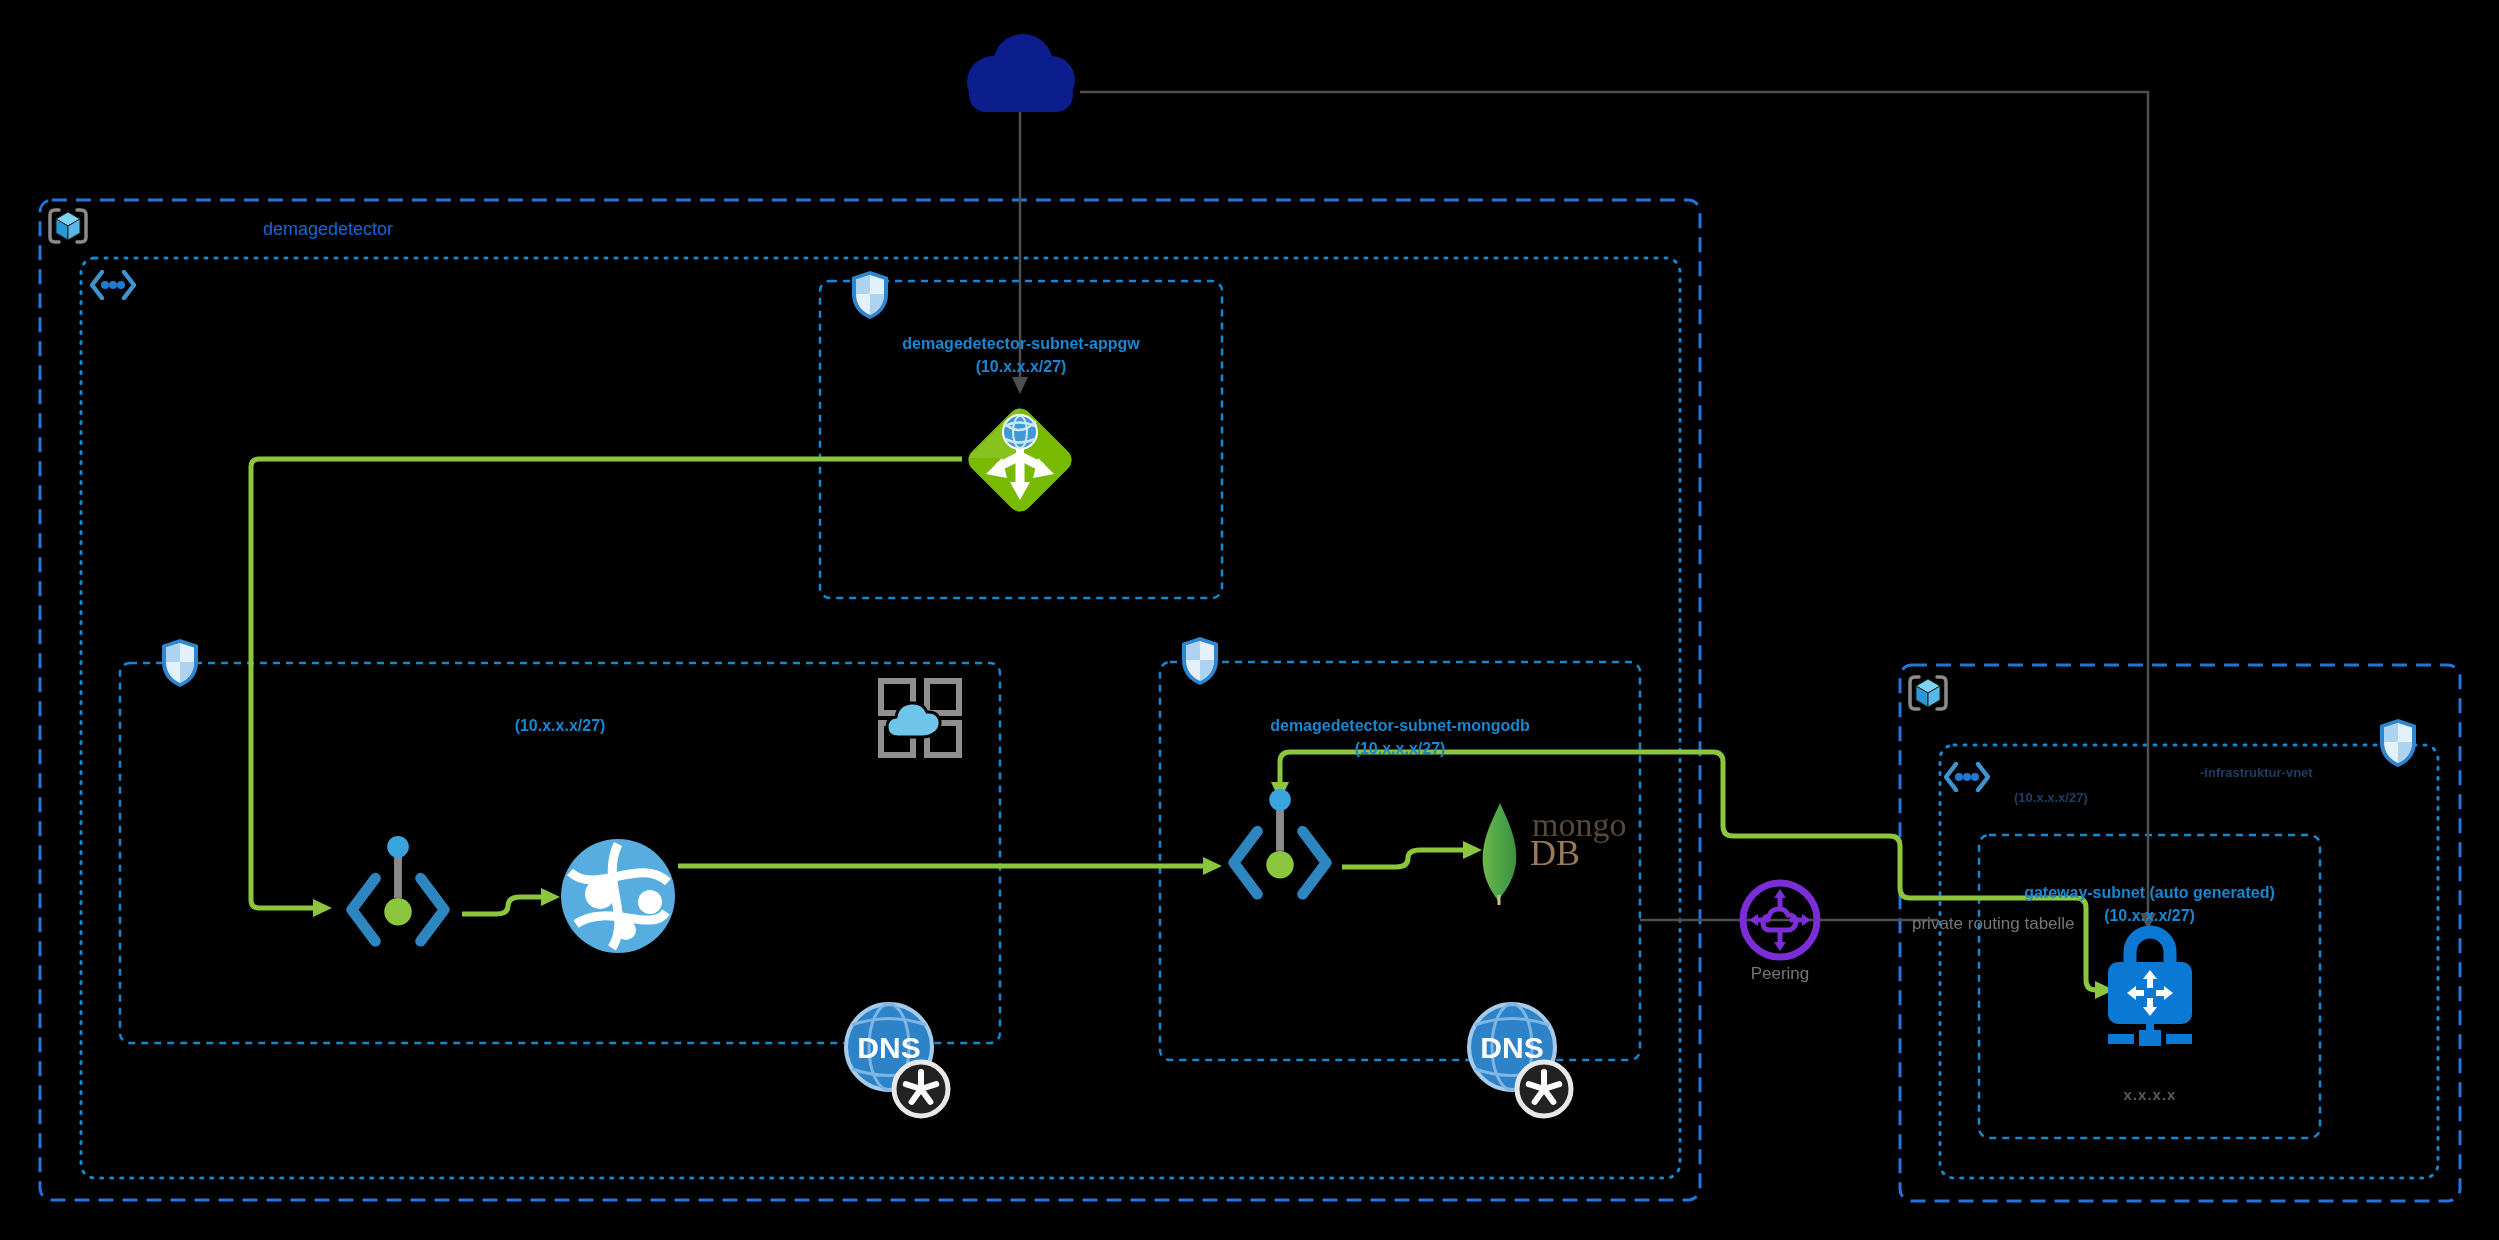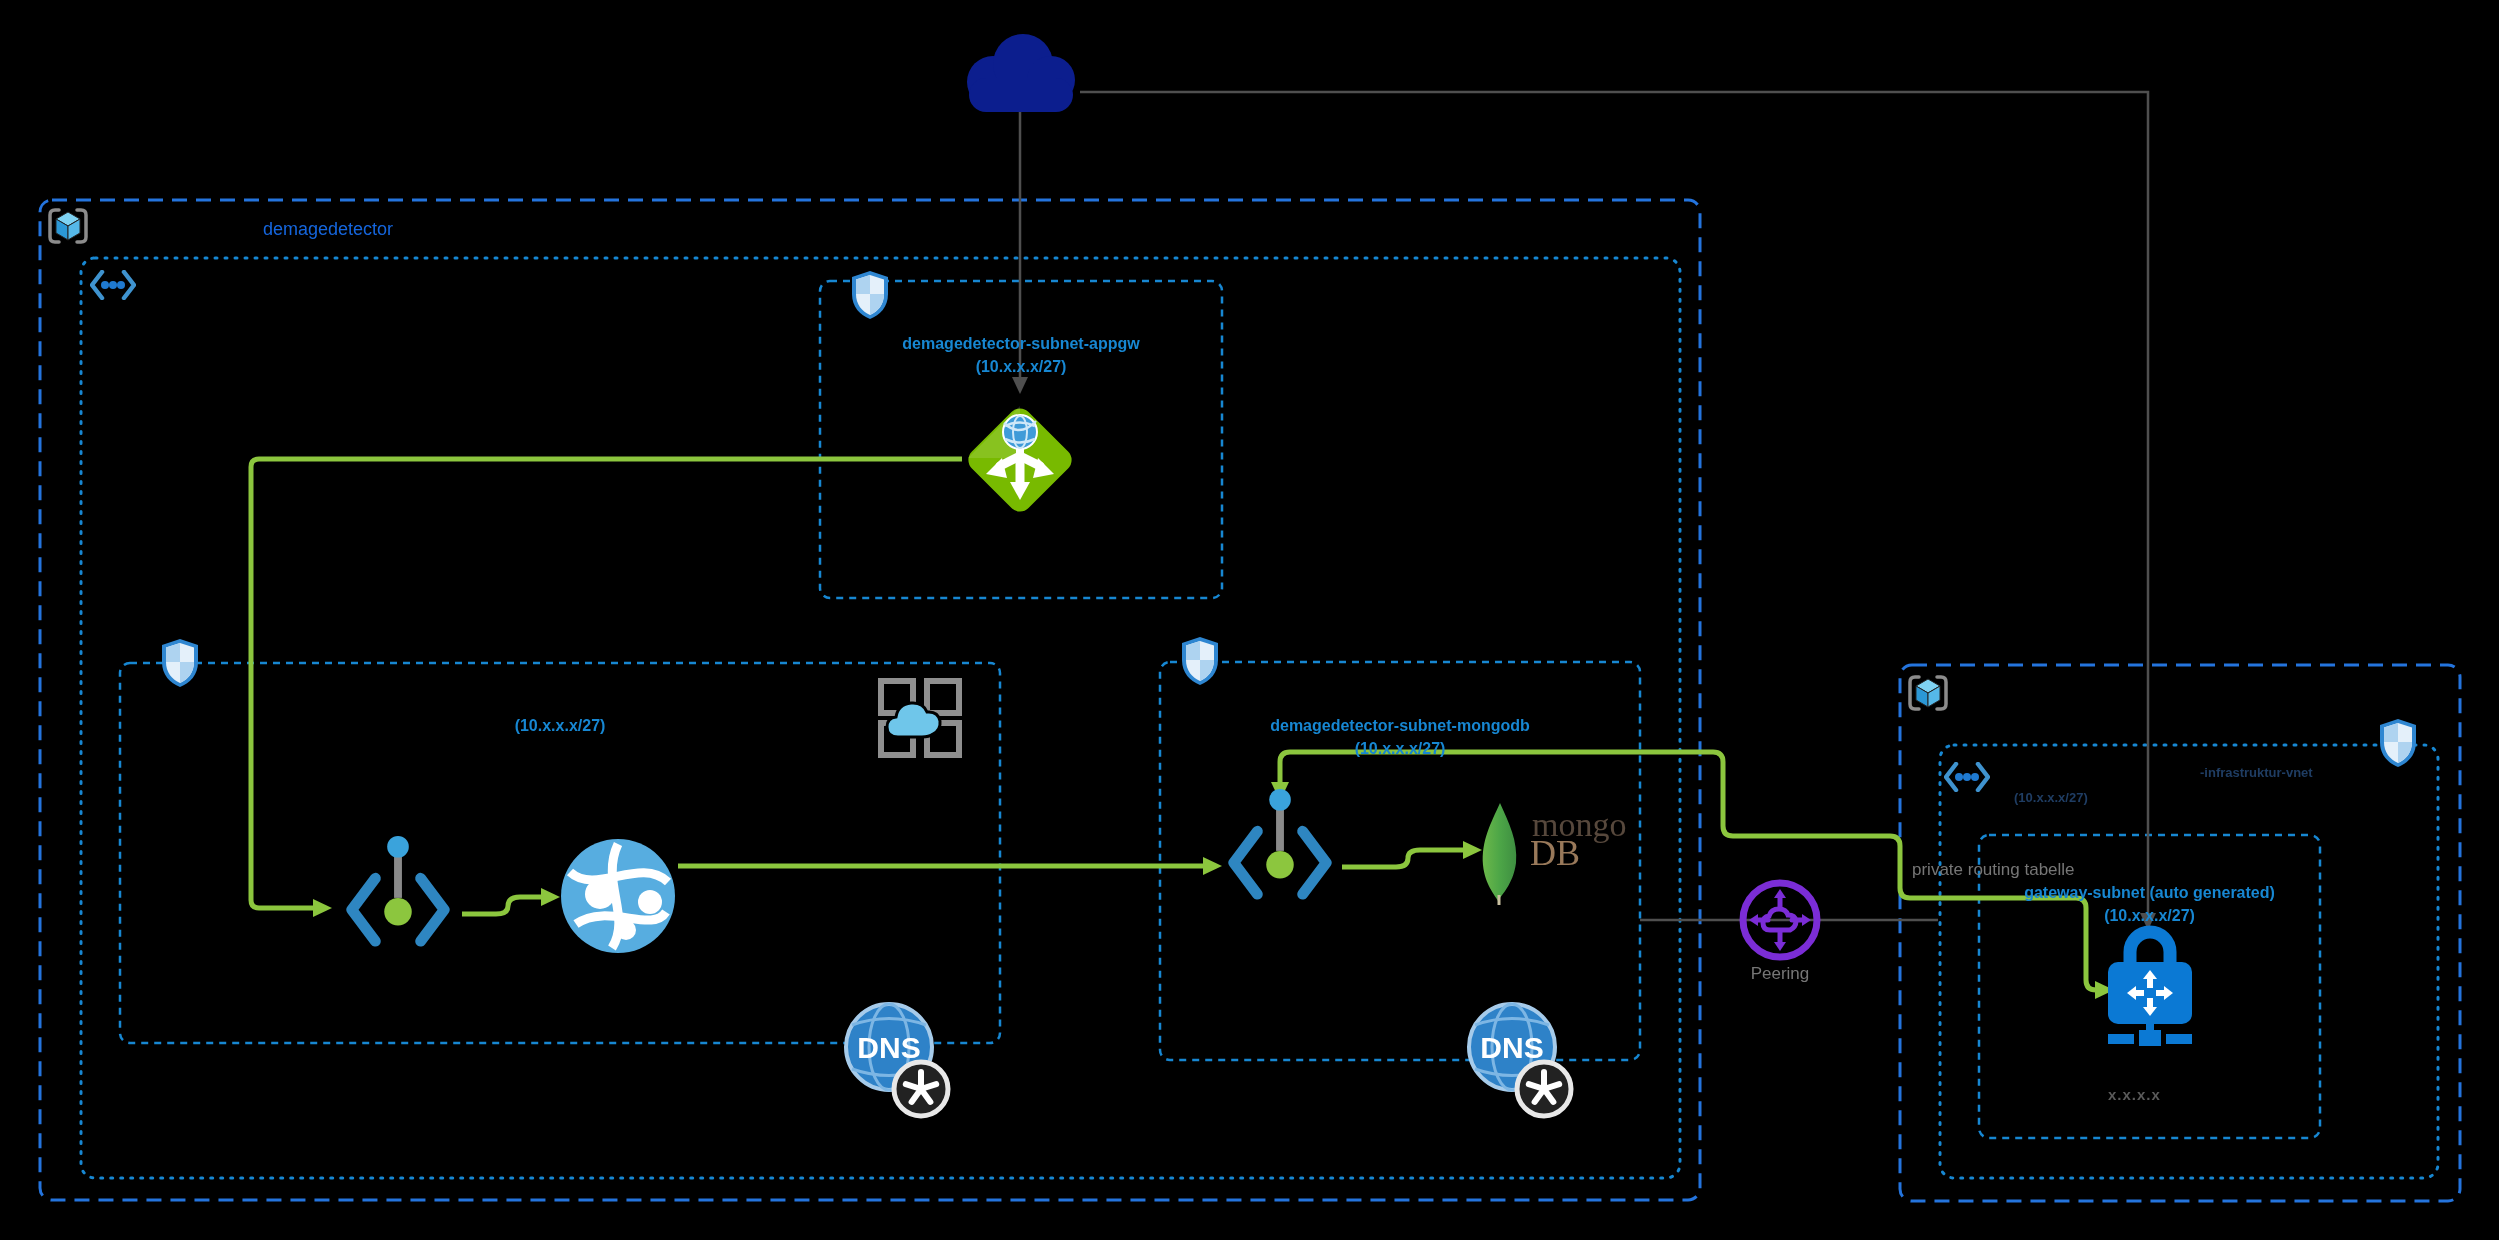--- a/index.html
+++ b/index.html
@@ -7,21 +7,21 @@
           font-family:"Liberation Sans",sans-serif;overflow:hidden;}
   svg{display:block}
   .abs{position:absolute;}
   #overlay{position:absolute;left:0;top:0;}
   .lbl{position:absolute;white-space:nowrap;}
   .subnet-lbl{font-weight:bold;font-size:16px;line-height:23px;color:var(--subnet_label);
               text-align:center;white-space:normal;margin-top:36px;}
   .rg-lbl{font-weight:normal;font-size:18px;color:var(--label_blue);}
   .navy-lbl{font-weight:bold;font-size:13px;color:var(--muted_navy);}
   .gray-lbl{font-size:17px;color:var(--gray_text);}
-  .ip-lbl{font-size:15px;font-weight:bold;letter-spacing:1px;color:#5a5a5a;}
+  .ip-lbl{font-size:15px;font-weight:bold;letter-spacing:1px;color:#5a5a5a;text-align:center;}
   .mongo-word{font-family:"Liberation Serif",serif;font-size:34px;color:var(--mongo_dark);}
   .db-word{font-family:"Liberation Serif",serif;font-size:36px;color:var(--mongo_tan);}
 </style>
 </head>
 <body>
 
 <div id="canvas">
 
   <svg width="0" height="0" style="position:absolute">
     <defs>
@@ -271,15 +271,15 @@
   </div>
 
   <div class="lbl navy-lbl" style="left:2200px;top:765px">-infrastruktur-vnet</div>
   <div class="lbl navy-lbl" style="left:2014px;top:790px">(10.x.x.x/27)</div>
 
   <div class="abs subnet-lbl" style="left:1979px;top:845px;width:341px">
     <div>gateway-subnet (auto generated)</div>
     <div>(10.x.x.x/27)</div>
   </div>
 
-  <div class="lbl gray-lbl" style="left:1912px;top:860px">private routing tabelle</div>
+  <div class="lbl gray-lbl" style="left:1912px;top:914px">private routing tabelle</div>
 
 </div>
 
 </body></html>

